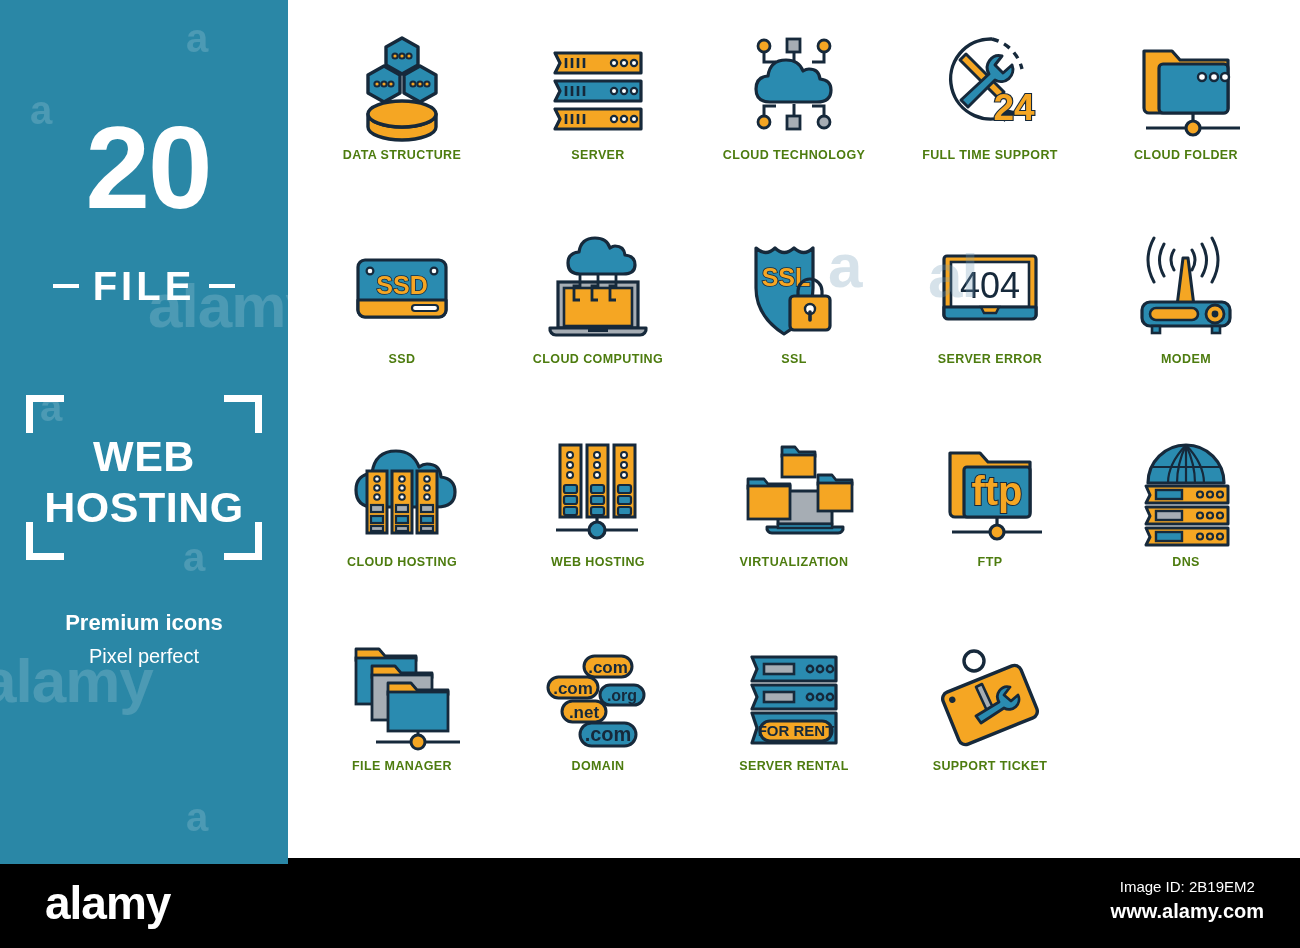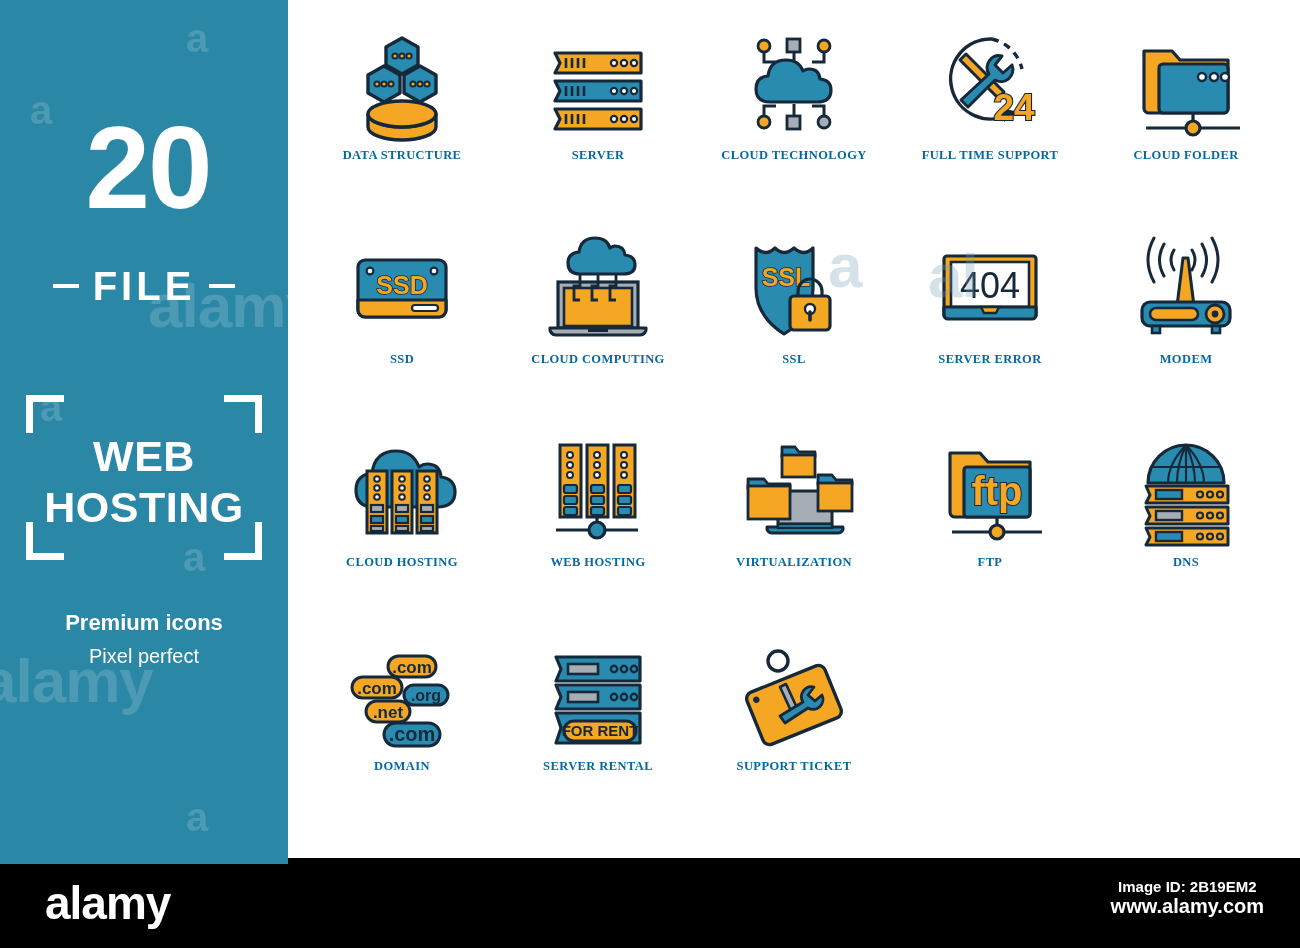--- a/index.html
+++ b/index.html
@@ -59,39 +59,39 @@
     display:grid;
     grid-template-columns:repeat(5,1fr);
     grid-template-rows:repeat(4,1fr);
     padding:14px 16px 30px 16px;
   }
   .cell { display:flex; flex-direction:column; align-items:center; justify-content:flex-start;
           position:relative; padding-top:10px; }
   .art { width:120px; height:120px; display:flex; align-items:center; justify-content:flex-start; }
   .art svg { display:block; }
   .cap {
-    margin-top:4px; font-size:12.5px; font-weight:bold; color:#0369a1;
-    letter-spacing:0.4px; text-align:center; white-space:nowrap;font-family:Liberation Serif, serif;
+    margin-top:4px; font-size:12.5px; font-weight:bold; color:#4d7c0f;
+    letter-spacing:0.4px; text-align:center; white-space:nowrap;
   }
 
   
   .gwm { position:absolute; color:rgba(120,160,185,0.30); font-weight:bold;
          font-family:"Liberation Sans", sans-serif; pointer-events:none; user-select:none;
          font-size:62px; letter-spacing:-1px; }
 
   
   .footer {
     position:absolute; left:0; bottom:0; width:1300px; height:90px; background:#000000;
     color:#fff;
   }
   .footer-strip { position:absolute; left:0; top:0; width:288px; height:6px; background:#2a87a6; }
   .footer-logo { position:absolute; left:45px; top:22px; font-size:46px; font-weight:bold;
                  letter-spacing:-1px; line-height:1; font-family:"Liberation Sans", sans-serif; }
   .footer-right { position:absolute; right:36px; top:20px; text-align:center; }
-  .footer-id { font-size:15px; font-weight:bold; }
+  .footer-id { font-size:15px; font-weight:normal; margin-bottom:5px; }
   .footer-url { font-size:20px; font-weight:bold; }
 </style>
 </head>
 <body>
 
 <div class="page">
 
   <div class="sidebar">
     <span class="wm wm-a1">a</span>
     <span class="wm wm-a2">a</span>
@@ -466,20 +466,36 @@
               <circle cx="94" cy="84.5" r="3"></circle>
             <circle cx="74" cy="105.5" r="3"></circle>
               <circle cx="84" cy="105.5" r="3"></circle>
               <circle cx="94" cy="105.5" r="3"></circle>
           </g>
         </svg>
       </div>
       <div class="cap">DNS</div>
     </div>
 
+    <div class="cell">
+      <div class="art">
+        <svg viewBox="0 0 120 120" width="120" height="120">
+          <path d="M14 14 h23 l6 7 h31 v5 h-60 z" fill="#f5a623" stroke="#16293b" stroke-width="2.8" stroke-linejoin="round"></path>
+          <rect x="14" y="23" width="60" height="46" fill="#2a8bb0" stroke="#16293b" stroke-width="2.8"></rect>
+          <path d="M30 31 h23 l6 7 h31 v5 h-60 z" fill="#f5a623" stroke="#16293b" stroke-width="2.8" stroke-linejoin="round"></path>
+          <rect x="30" y="40" width="60" height="45" fill="#a6adb4" stroke="#16293b" stroke-width="2.8"></rect>
+          <path d="M46 48 h23 l6 7 h31 v5 h-60 z" fill="#f5a623" stroke="#16293b" stroke-width="2.8" stroke-linejoin="round"></path>
+          <rect x="46" y="57" width="60" height="39" fill="#2a8bb0" stroke="#16293b" stroke-width="2.8"></rect>
+          <path d="M76 96 v9" stroke="#16293b" stroke-width="3"></path>
+          <path d="M34 107 h84" stroke="#16293b" stroke-width="3"></path>
+          <circle cx="76" cy="107" r="7" fill="#f5a623" stroke="#16293b" stroke-width="3"></circle>
+        </svg>
+      </div>
+      <div class="cap">FILE MANAGER</div>
+    </div>
 
     <div class="cell">
       <div class="art">
         <svg viewBox="0 0 120 120" width="120" height="120">
           <g stroke="#16293b" stroke-width="3">
             <rect x="46" y="21" width="48" height="21" rx="10.5" fill="#f5a623"></rect>
             <rect x="10" y="42" width="50" height="21" rx="10.5" fill="#f5a623"></rect>
             <rect x="62" y="50" width="44" height="20" rx="10" fill="#2a8bb0"></rect>
             <rect x="24" y="66" width="44" height="21" rx="10.5" fill="#f5a623"></rect>
             <rect x="42" y="88" width="56" height="23" rx="11.5" fill="#2a8bb0"></rect>

